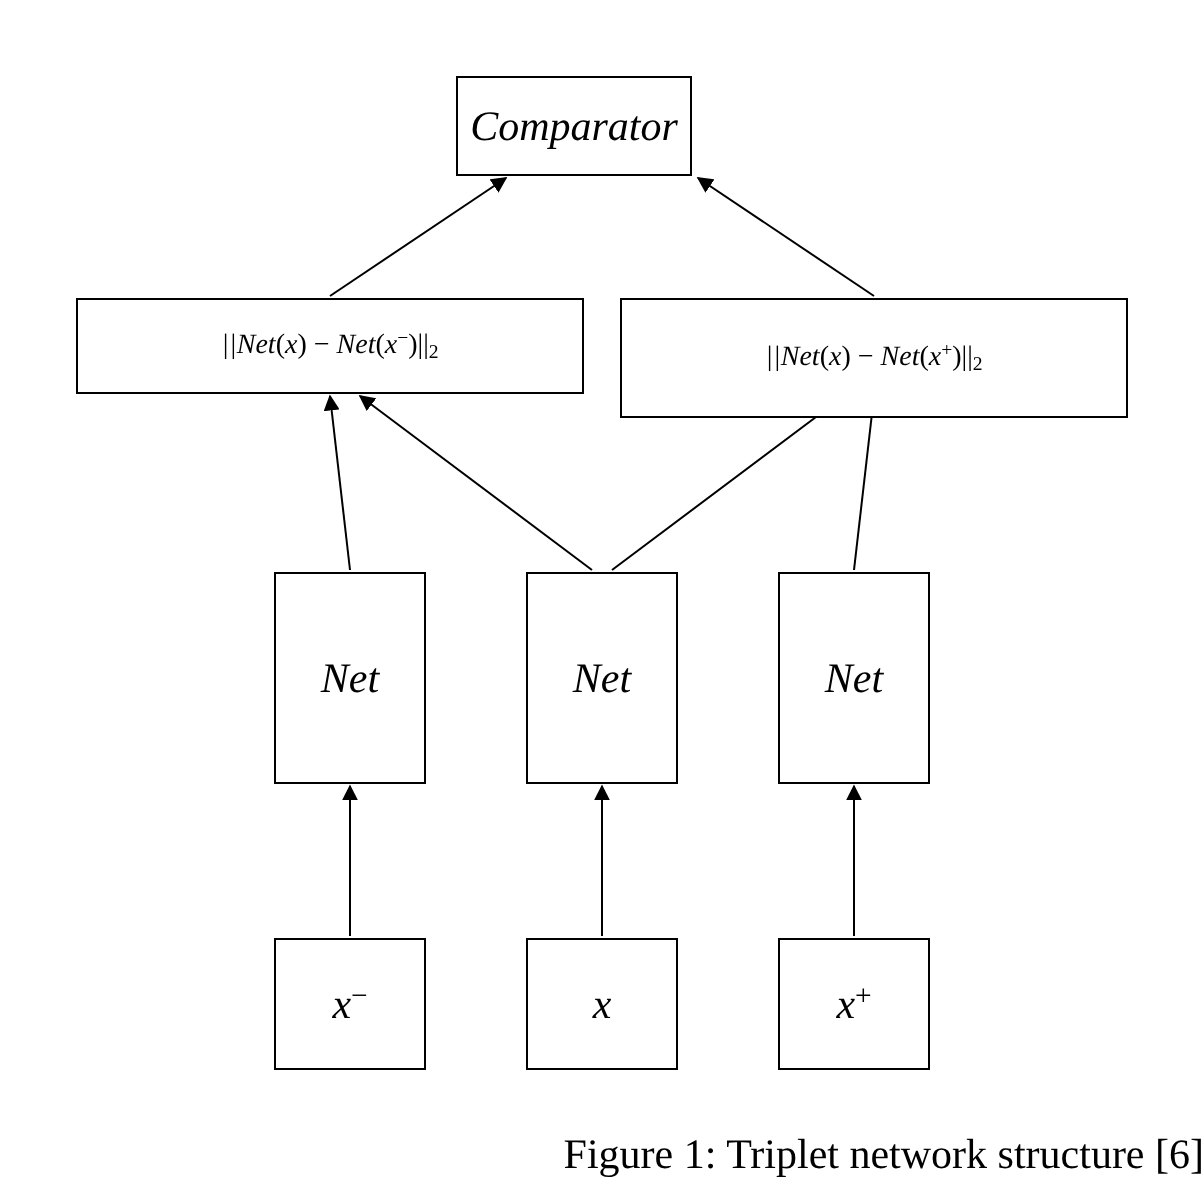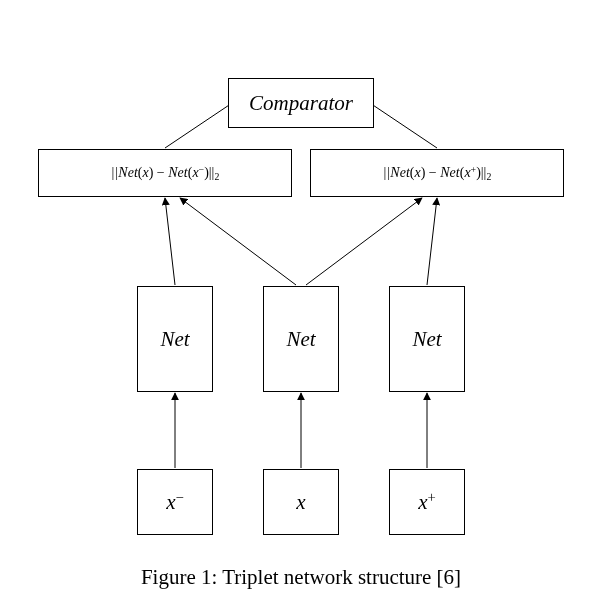--- a/index.html
+++ b/index.html
@@ -66,31 +66,31 @@
 
   <line x1="306" y1="285" x2="422" y2="198" stroke="#000" stroke-width="1" marker-end="url(#ah)"></line>
 
   <line x1="427" y1="285" x2="437" y2="198" stroke="#000" stroke-width="1" marker-end="url(#ah)"></line>
 
   <line x1="175" y1="468" x2="175" y2="393" stroke="#000" stroke-width="1" marker-end="url(#ah)"></line>
   <line x1="301" y1="468" x2="301" y2="393" stroke="#000" stroke-width="1" marker-end="url(#ah)"></line>
   <line x1="427" y1="468" x2="427" y2="393" stroke="#000" stroke-width="1" marker-end="url(#ah)"></line>
 </svg>
 
-<div class="box" style="left:228px; top:38px; width:146px; height:50px;margin-top:40px;">
+<div class="box" style="left:228px; top:38px; width:118px; height:50px;">
   <span class="italic complabel">Comparator</span>
 </div>
 
 <div class="box" style="left:38px; top:149px; width:254px; height:48px;">
   <span class="math">
     <span class="italic">||Net</span>(<span class="italic">x</span>) − <span class="italic">Net</span>(<span class="italic">x</span><span class="sup">−</span>)||<span class="sub">2</span>
   </span>
 </div>
 
-<div class="box" style="left:310px; top:149px; width:254px; height:48px;">
+<div class="box" style="left:310px; top:149px; width:254px; height:60px;">
   <span class="math">
     <span class="italic">||Net</span>(<span class="italic">x</span>) − <span class="italic">Net</span>(<span class="italic">x</span><span class="sup">+</span>)||<span class="sub">2</span>
   </span>
 </div>
 
 <div class="box" style="left:137px; top:286px; width:76px; height:106px;">
   <span class="italic netlabel">Net</span>
 </div>
 <div class="box" style="left:263px; top:286px; width:76px; height:106px;">
   <span class="italic netlabel">Net</span>
@@ -106,13 +106,13 @@
 </div>
 <div class="box" style="left:263px; top:469px; width:76px; height:66px;">
   <span class="italic math inputlabel">x</span>
 </div>
 <div class="box" style="left:389px; top:469px; width:76px; height:66px;">
   <span class="math inputlabel">
     <span class="italic">x</span><span class="sup">+</span>
   </span>
 </div>
 
-<div class="caption" style="top:565px;">Figure 1: Triplet network structure [6]</div>
+<div class="caption" style="top:565px;text-align:right;">Figure 1: Triplet network structure [6]</div>
 
 </body></html>

